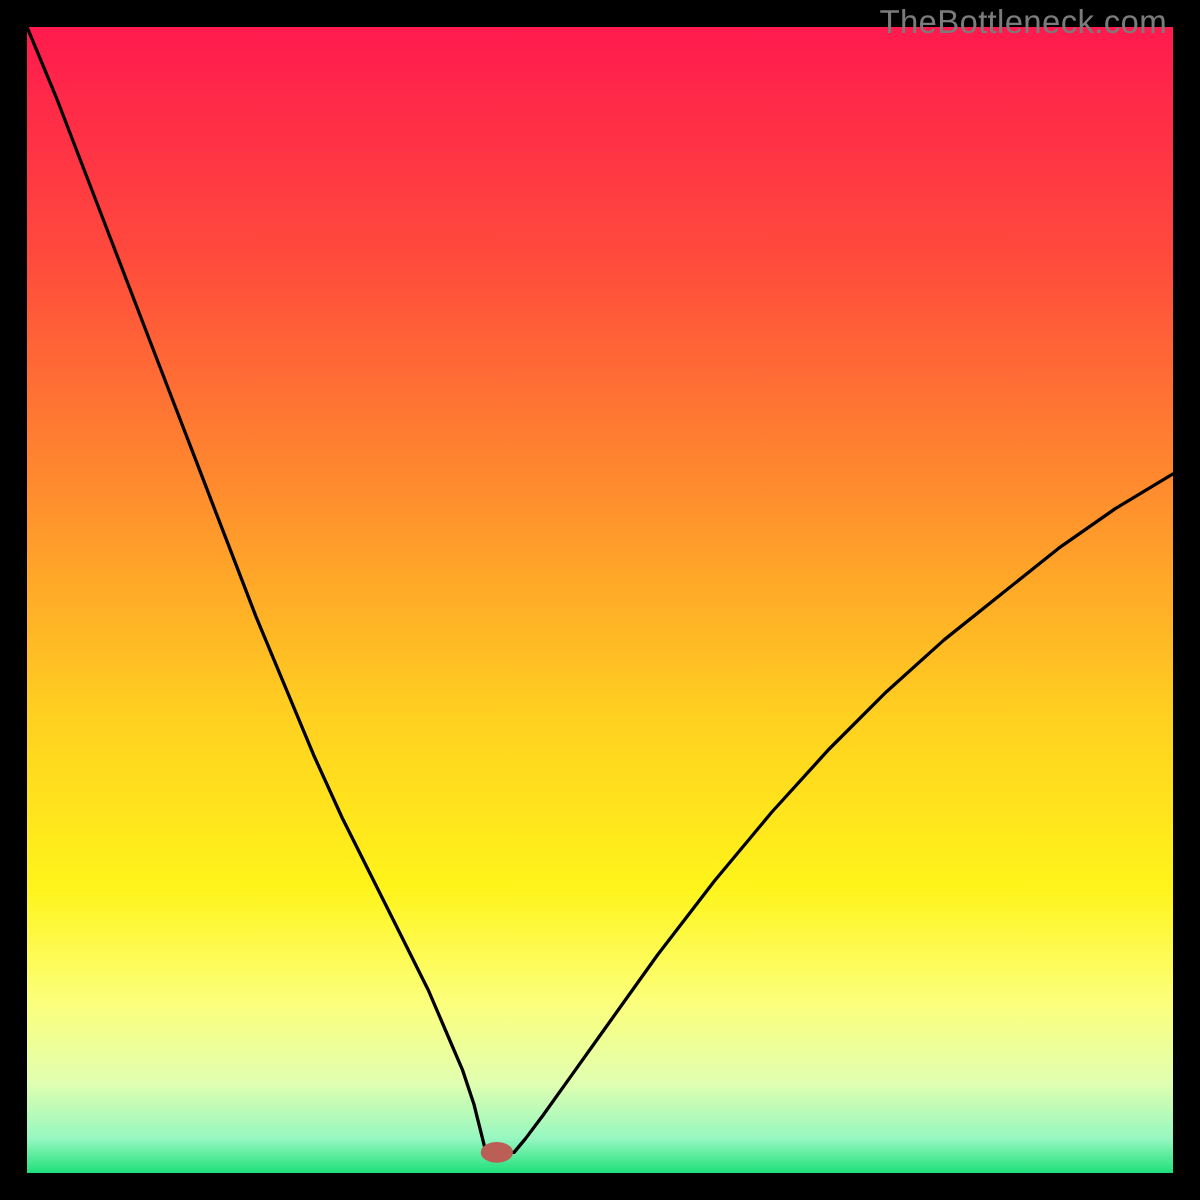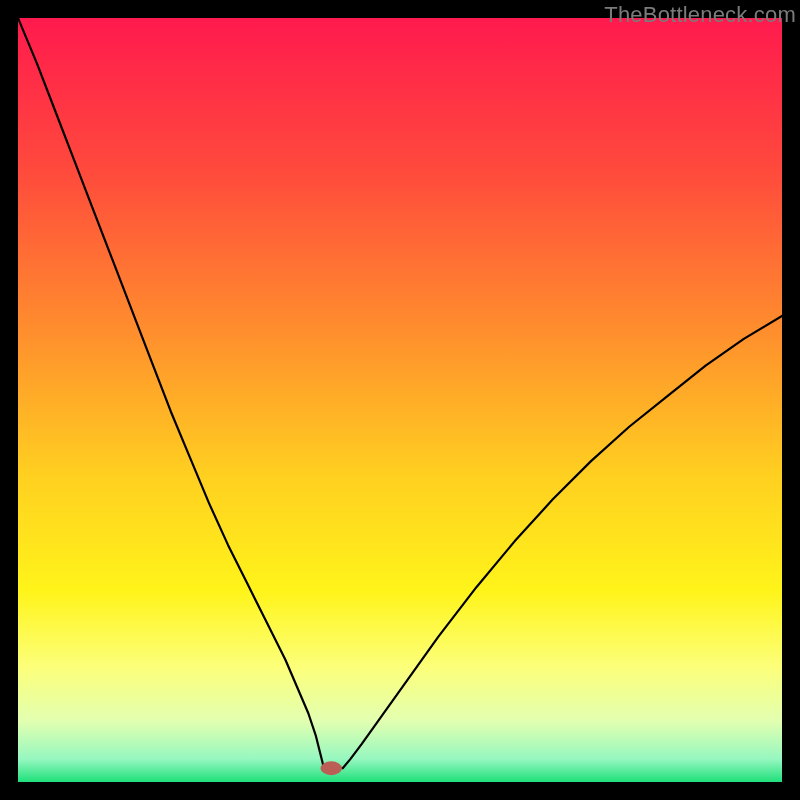--- a/index.html
+++ b/index.html
@@ -22,21 +22,21 @@
   .plot-area {
     position: absolute;
     left: 0;
     top: 0;
     width: 764px;
     height: 764px;
   }
   .watermark {
     position: absolute;
     top: 2px;
-    right: 4px;
+    right: 22px;
     color: #7b7b7b;
     font-size: 22px;
     font-weight: 500;
     letter-spacing: 0.2px;
     font-family: Arial, Helvetica, sans-serif;
   }
   .curve-line {
     fill: none;
     stroke: #000000;
     stroke-width: 2.2;

